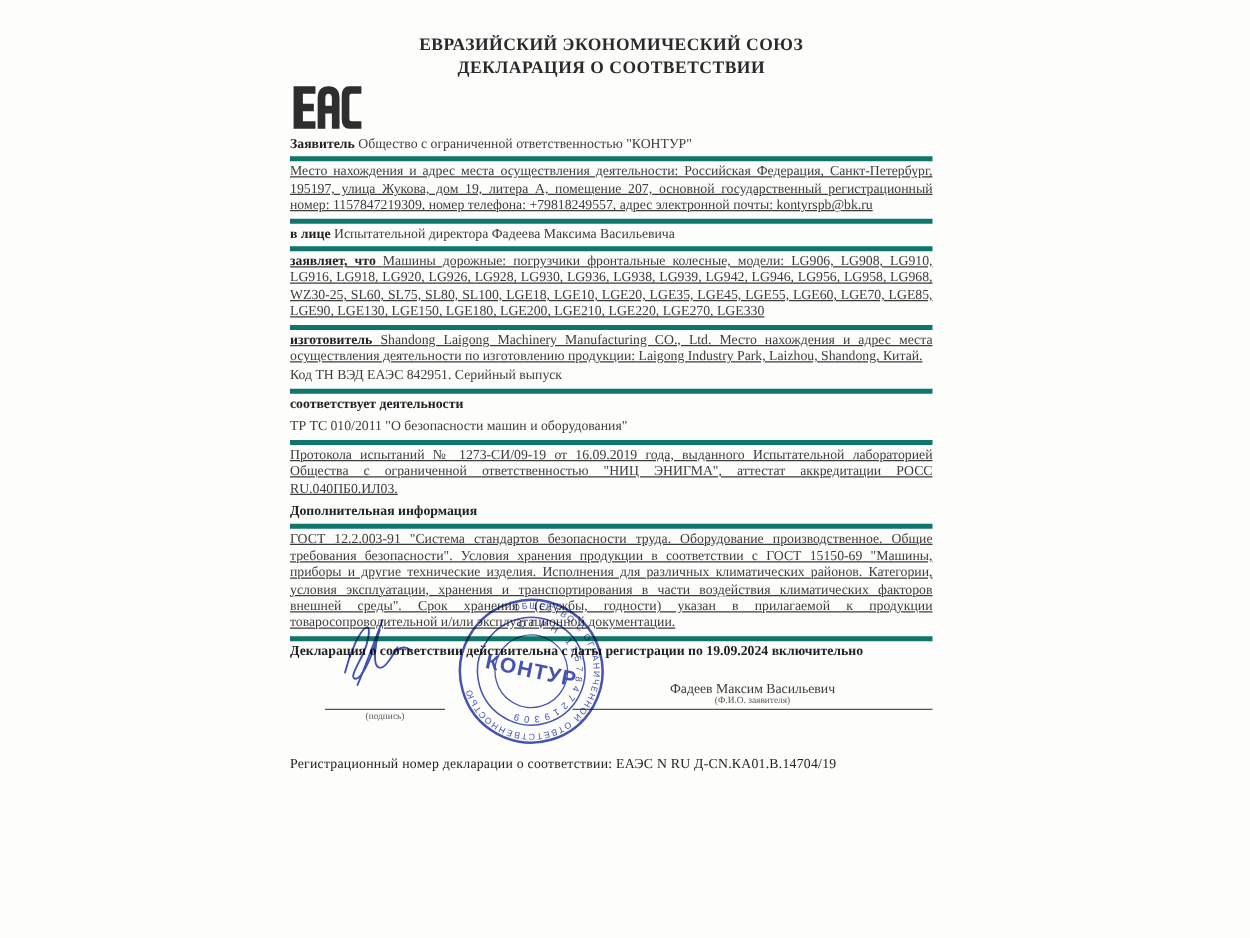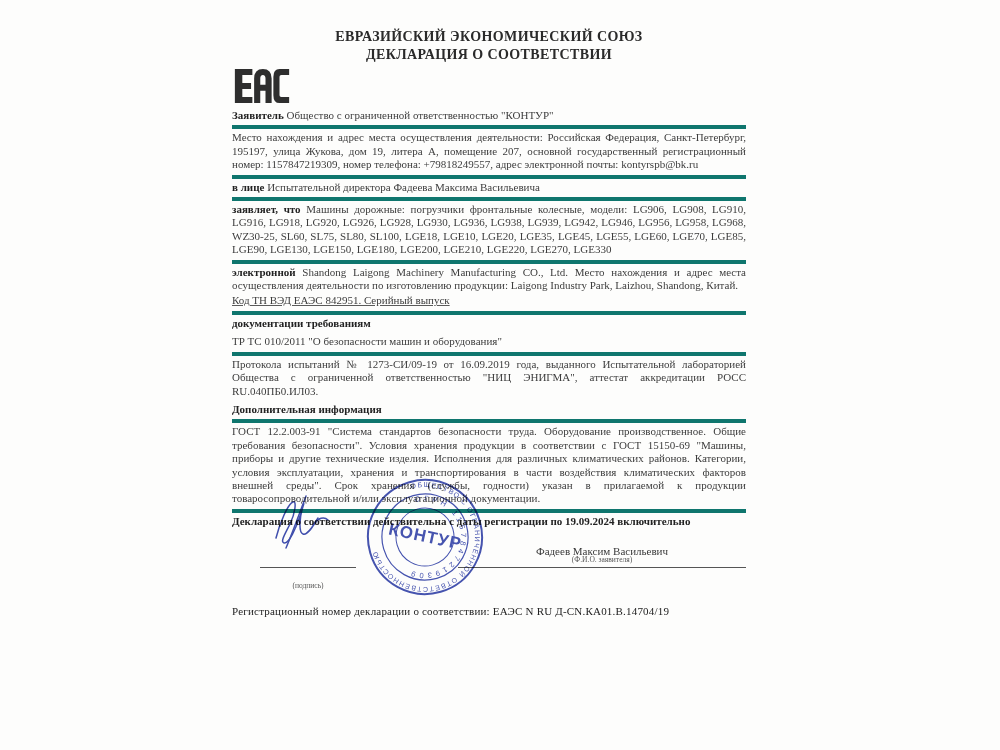--- a/index.html
+++ b/index.html
@@ -6,27 +6,27 @@
   .page{position:relative;width:1000px;height:750px;font-family:"Liberation Serif","DejaVu Serif",serif;
         color:#3d3d3d;font-size:11px;line-height:1.22;}
   .doc{position:absolute;left:232px;top:28px;width:514px;}
   .title{ text-align:center;font-weight:bold;color:#2a2a2a;font-size:14px;line-height:1.25;letter-spacing:.4px;}
   .eac{margin:4px 0 2px 2px;width:56px;height:38px;}
   .eac svg{width:100%;height:100%;}
   .row{padding:2px 0 3px 0;}
   .b{border-bottom:4px solid #0f766e;}
   .lbl{font-weight:bold;color:#222;}
   .bold{font-weight:bold;color:#222;}
-  .just{text-align:justify;}
-  .tnved{text-decoration:underline;text-decoration-color:#5a5a5a;}
+  .just{text-align:justify;text-decoration:underline;}
+  .tnved{text-decoration-color:#5a5a5a;}
   .sigarea{position:relative;height:62px;margin-top:6px;}
   .sigline{position:absolute;border-top:1px solid #555;}
   .sig-l{left:28px;top:30px;width:96px;}
   .cap{position:absolute;font-size:7.5px;color:#555;text-align:center;}
-  .cap-l{left:28px;top:44px;width:96px;}
+  .cap-l{left:28px;top:31px;width:96px;}
   .name{position:absolute;left:226px;top:8px;width:288px;text-align:center;color:#3a3a3a;}
   .sig-r{left:226px;top:30px;width:288px;}
   .cap-r{left:226px;top:18px;width:288px;}
   .regline{font-weight:normal;color:#222;margin-top:6px;letter-spacing:.2px;}
   .stamp{position:absolute;left:364px;top:476px;width:122px;height:122px;z-index:3;
          mix-blend-mode:multiply;opacity:.88;transform:rotate(-16deg);}
   .signature{position:absolute;left:262px;top:494px;width:92px;height:56px;z-index:3;
          mix-blend-mode:multiply;opacity:.9;}
   .stamp text{font-family:"Liberation Sans","DejaVu Sans",sans-serif;}
 </style>
@@ -60,29 +60,29 @@
       <span class="lbl">в лице</span>
       <span>Испытательной директора Фадеева Максима Васильевича</span>
     </div>
 
     <div class="row b just">
       <span class="lbl">заявляет, что</span>
       <span>Машины дорожные: погрузчики фронтальные колесные,  модели: LG906, LG908, LG910, LG916, LG918, LG920, LG926, LG928, LG930, LG936, LG938, LG939, LG942, LG946, LG956, LG958, LG968, WZ30-25, SL60, SL75, SL80, SL100, LGE18, LGE10, LGE20, LGE35, LGE45, LGE55, LGE60, LGE70, LGE85, LGE90, LGE130, LGE150, LGE180, LGE200, LGE210, LGE220, LGE270, LGE330</span>
     </div>
 
     <div class="row just" style="border-bottom:none;padding-bottom:0;">
-      <span class="lbl">электронной</span>
+      <span class="lbl">изготовитель</span>
       <span>Shandong Laigong Machinery Manufacturing CO., Ltd. Место нахождения и адрес места осуществления деятельности по изготовлению продукции: Laigong Industry Park, Laizhou, Shandong, Китай.</span>
     </div>
 
     <div class="row b">
       <span class="tnved">Код ТН ВЭД ЕАЭС 842951. Серийный выпуск</span>
     </div>
 
-    <div class="row bold">документации требованиям</div>
+    <div class="row bold">соответствует деятельности</div>
 
     <div class="row b">ТР ТС 010/2011 "О безопасности машин и оборудования"</div>
 
 
     <div class="row just">Протокола испытаний № 1273-СИ/09-19 от 16.09.2019 года, выданного Испытательной лабораторией Общества с ограниченной ответственностью "НИЦ ЭНИГМА", аттестат аккредитации РОСС RU.040ПБ0.ИЛ03.</div>
 
 
     <div class="row b bold">Дополнительная информация</div>
 
     <div class="row b just">ГОСТ 12.2.003-91 "Система стандартов безопасности труда. Оборудование производственное. Общие требования безопасности". Условия хранения продукции в соответствии с ГОСТ 15150-69 "Машины, приборы и другие технические изделия. Исполнения для различных климатических районов. Категории, условия эксплуатации, хранения и транспортирования в части воздействия климатических факторов внешней среды". Срок хранения (службы, годности) указан в прилагаемой к продукции товаросопроводительной и/или эксплуатационной документации.</div>

